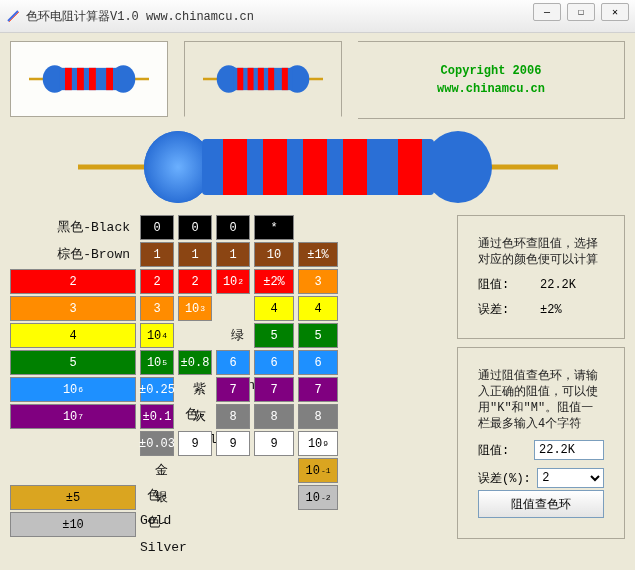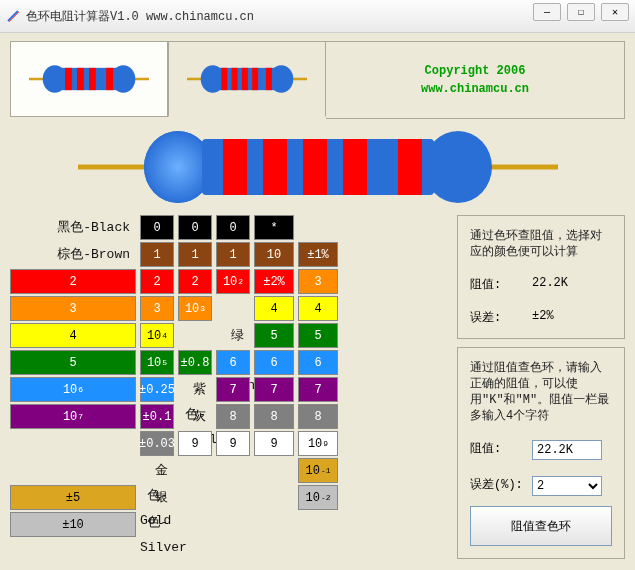--- a/index.html
+++ b/index.html
@@ -3,21 +3,21 @@
 <meta charset="utf-8">
 <style>
 *{box-sizing:border-box;margin:0;padding:0;font-family:"SimSun","Courier New",monospace;font-size:12px}
 body{background:#fff;width:635px;height:570px;overflow:hidden}
 .titlebar{height:28px;background:linear-gradient(#fdfdfd,#e9e9e9);border-bottom:1px solid #d0d0d0;display:flex;align-items:center;padding:16px 6px;position:relative}
 .titlebar .ico{width:14px;height:14px;margin-right:6px;display:flex;align-items:center;justify-content:center}
 .titlebar .ttl{color:#333}
 .winbtns{position:absolute;right:6px;top:3px;display:flex;gap:6px}
 .winbtn{width:28px;height:18px;border:1px solid #b0b0b0;border-radius:2px;background:#f4f4f4;display:flex;align-items:center;justify-content:center;font-size:10px;cursor:pointer}
 .client{padding:8px 10px;background:#ece9d8;height:calc(100% - 28px)}
-.top{height:78px;display:flex;gap:0;margin-bottom:6px}
+.top{height:78px;display:flex;gap:16px;margin-bottom:6px}
 .tab{width:158px;height:76px;border:1px solid #aca899;background:#fdfdfa;display:flex;align-items:center;justify-content:center;cursor:pointer}
 .tab.active{background:#ece9d8;border-bottom:1px solid #ece9d8}
 .tab svg{width:120px;height:40px}
 .copy{flex:1;border:1px solid #aca899;border-left:none;background:#ece9d8;display:flex;flex-direction:column;justify-content:center;align-items:center;gap:4px;font-family:"Courier New";color:#00a000;font-size:14px;font-weight:bold}
 .main{display:flex;gap:16px}
 .left{flex:1}
 .bigres{height:84px;background:#ece9d8;display:flex;align-items:center;justify-content:center;margin-bottom:6px}
 .bigres svg{width:480px;height:84px}
 .grid{display:grid;grid-template-columns:126px 34px 34px 34px 40px 40px;gap:2px 4px;align-items:center}
 .lbl{font-family:"Courier New";font-size:13px;color:#111;text-align:right;padding-right:6px;height:25px;line-height:25px}
@@ -30,28 +30,28 @@
 .c-yellow{background:#ff0;color:#000}
 .c-green{background:#008000;color:#fff}
 .c-blue{background:#1e90ff;color:#fff}
 .c-purple{background:#800080;color:#fff}
 .c-grey{background:#808080;color:#fff}
 .c-white{background:#fff;color:#000}
 .c-gold{background:#daa520;color:#000}
 .c-silver{background:#c0c0c0;color:#000}
 .c-none{background:#ece9d8;border:none;cursor:default}
 .right{width:168px;display:flex;flex-direction:column;gap:8px}
-.panel{border:1px solid #aca899;background:#ece9d8;padding:12px;font-size:12px}
+.panel{border:1px solid #aca899;background:#ece9d8;padding:20px;font-size:12px}
 .panel .hint{line-height:16px;margin-bottom:8px;color:#222}
-.row{display:flex;align-items:flex-start;gap:6px;margin-top:16px}
+.row{display:flex;align-items:center;gap:6px;margin-top:8px}
 .row label{width:56px}
 .val{font-family:"Courier New"}
 input[type=text]{border:1px solid #7b9ebd;height:20px;padding:0 4px;width:70px;font-family:"Courier New";font-size:12px}
 select{border:1px solid #7b9ebd;height:20px;width:70px;font-size:12px;background:#fff}
-button.calc{margin-top:10px;width:100%;height:40px;border:1px solid #7b9ebd;background:linear-gradient(#fff,#e4e4e4);cursor:pointer;font-size:12px}
+button.calc{margin-top:2px;width:100%;height:28px;border:1px solid #7b9ebd;background:linear-gradient(#fff,#e4e4e4);cursor:pointer;font-size:12px}
 </style>
 </head>
 <body>
 
 <div class="titlebar">
   <span class="ico">
     <svg viewBox="0 0 14 14">
         <line x1="2" y1="12" x2="12" y2="2" stroke="#4169e1" stroke-width="2"></line>
         <line x1="3" y1="13" x2="13" y2="3" stroke="#ff6347" stroke-width="1"></line>
       </svg>

